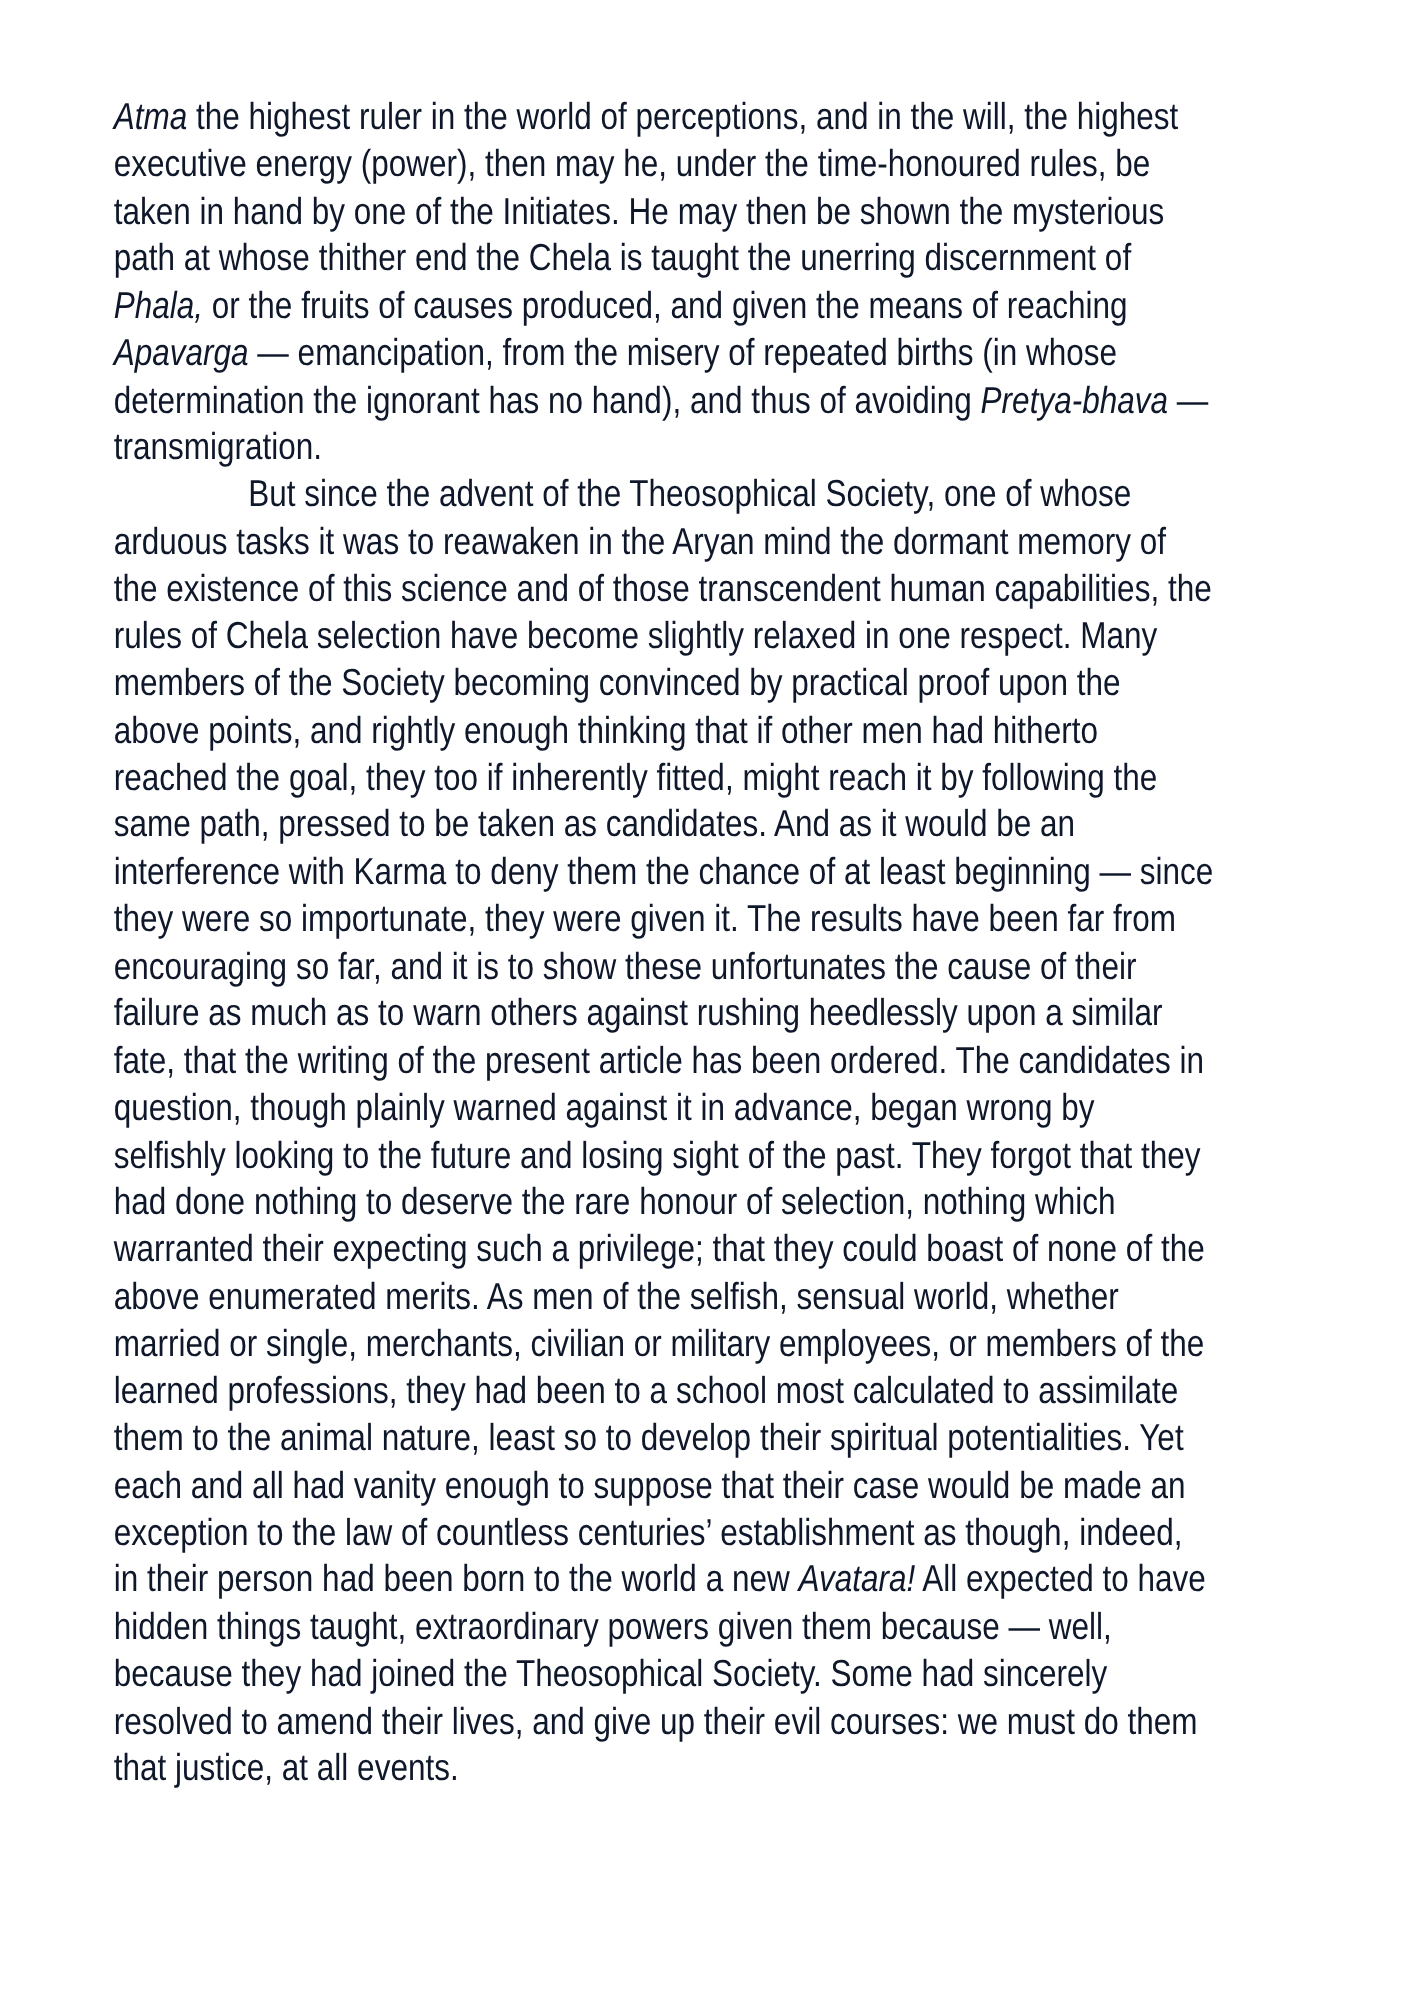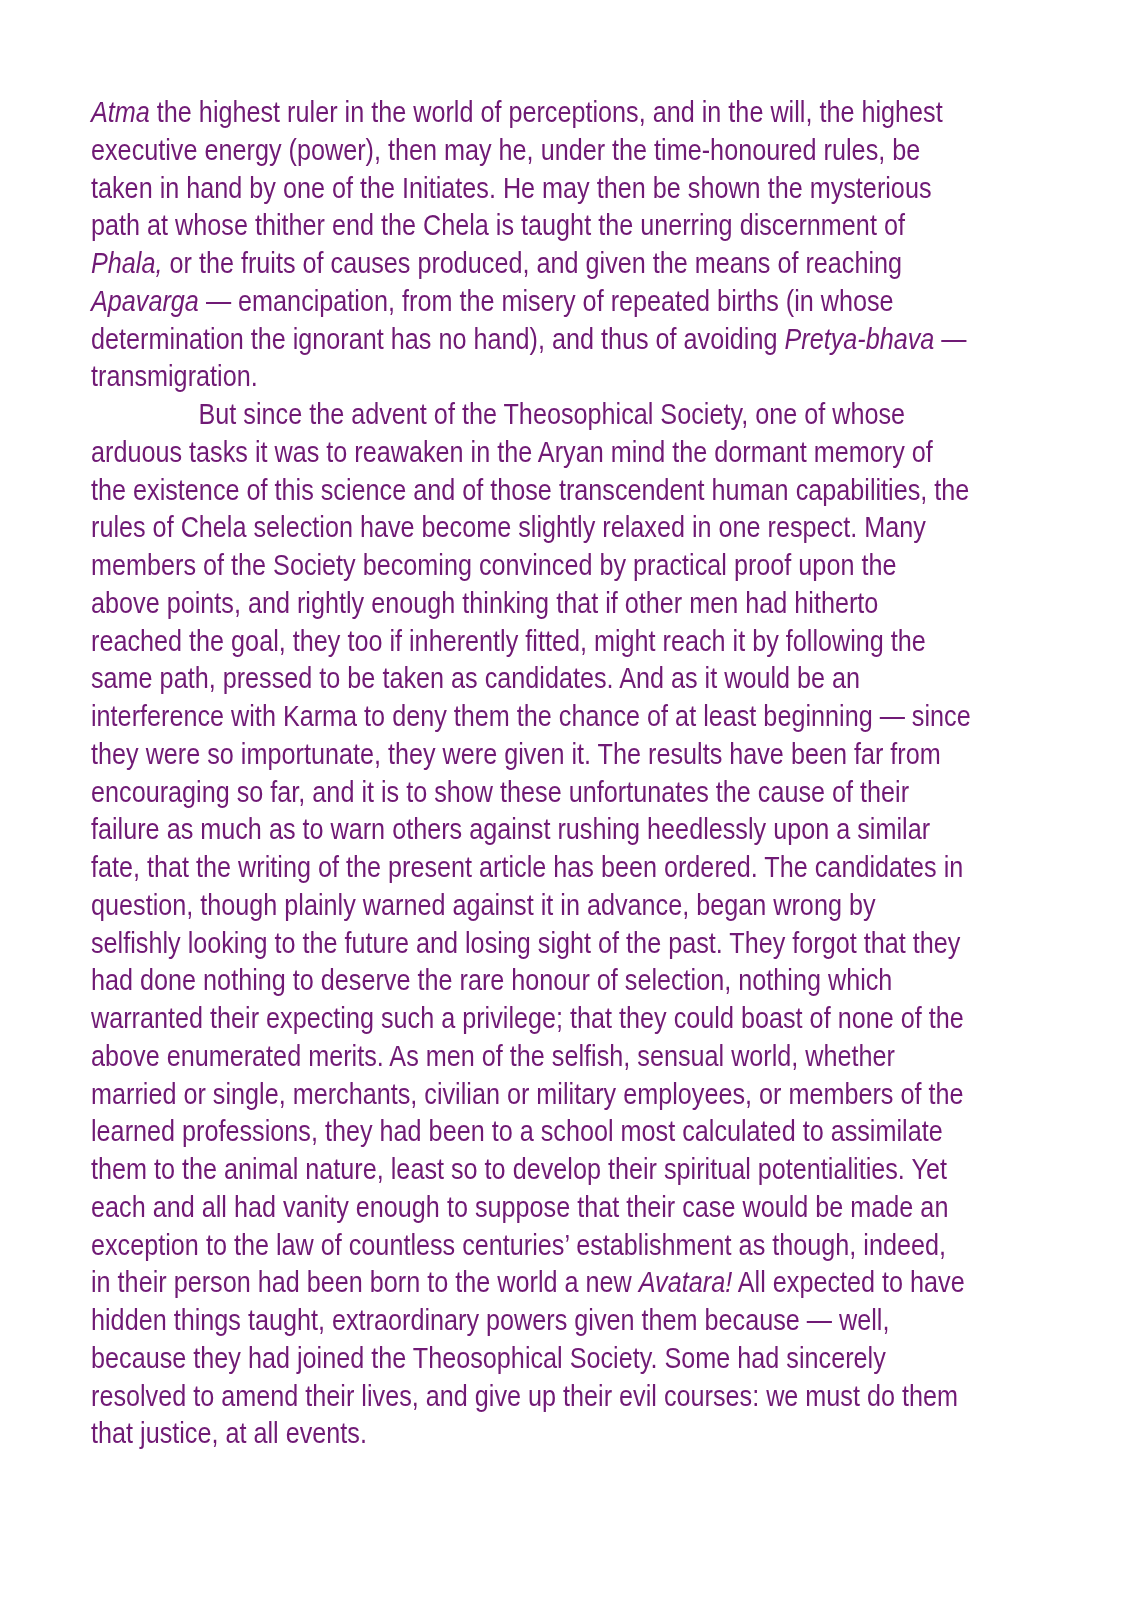--- a/index.html
+++ b/index.html
@@ -9,23 +9,23 @@
     }
     body {
       width: 1142px;
       height: 1600px;
       position: relative;
       overflow: hidden;
     }
     .page {
       position: absolute;
       left: 91px;
-      top: 93px;
+      top: 75px;
       width: 1000px;
-      color: #701a75;
+      color: #0f172a;
       font-family: "Liberation Sans", sans-serif;
       font-size: 30px;
       line-height: 37.75px;
     }
     .line {
       display: block;
       white-space: nowrap;
       transform-origin: 0 50%;
       transform: scaleX(0.84);
       height: 37.75px;

